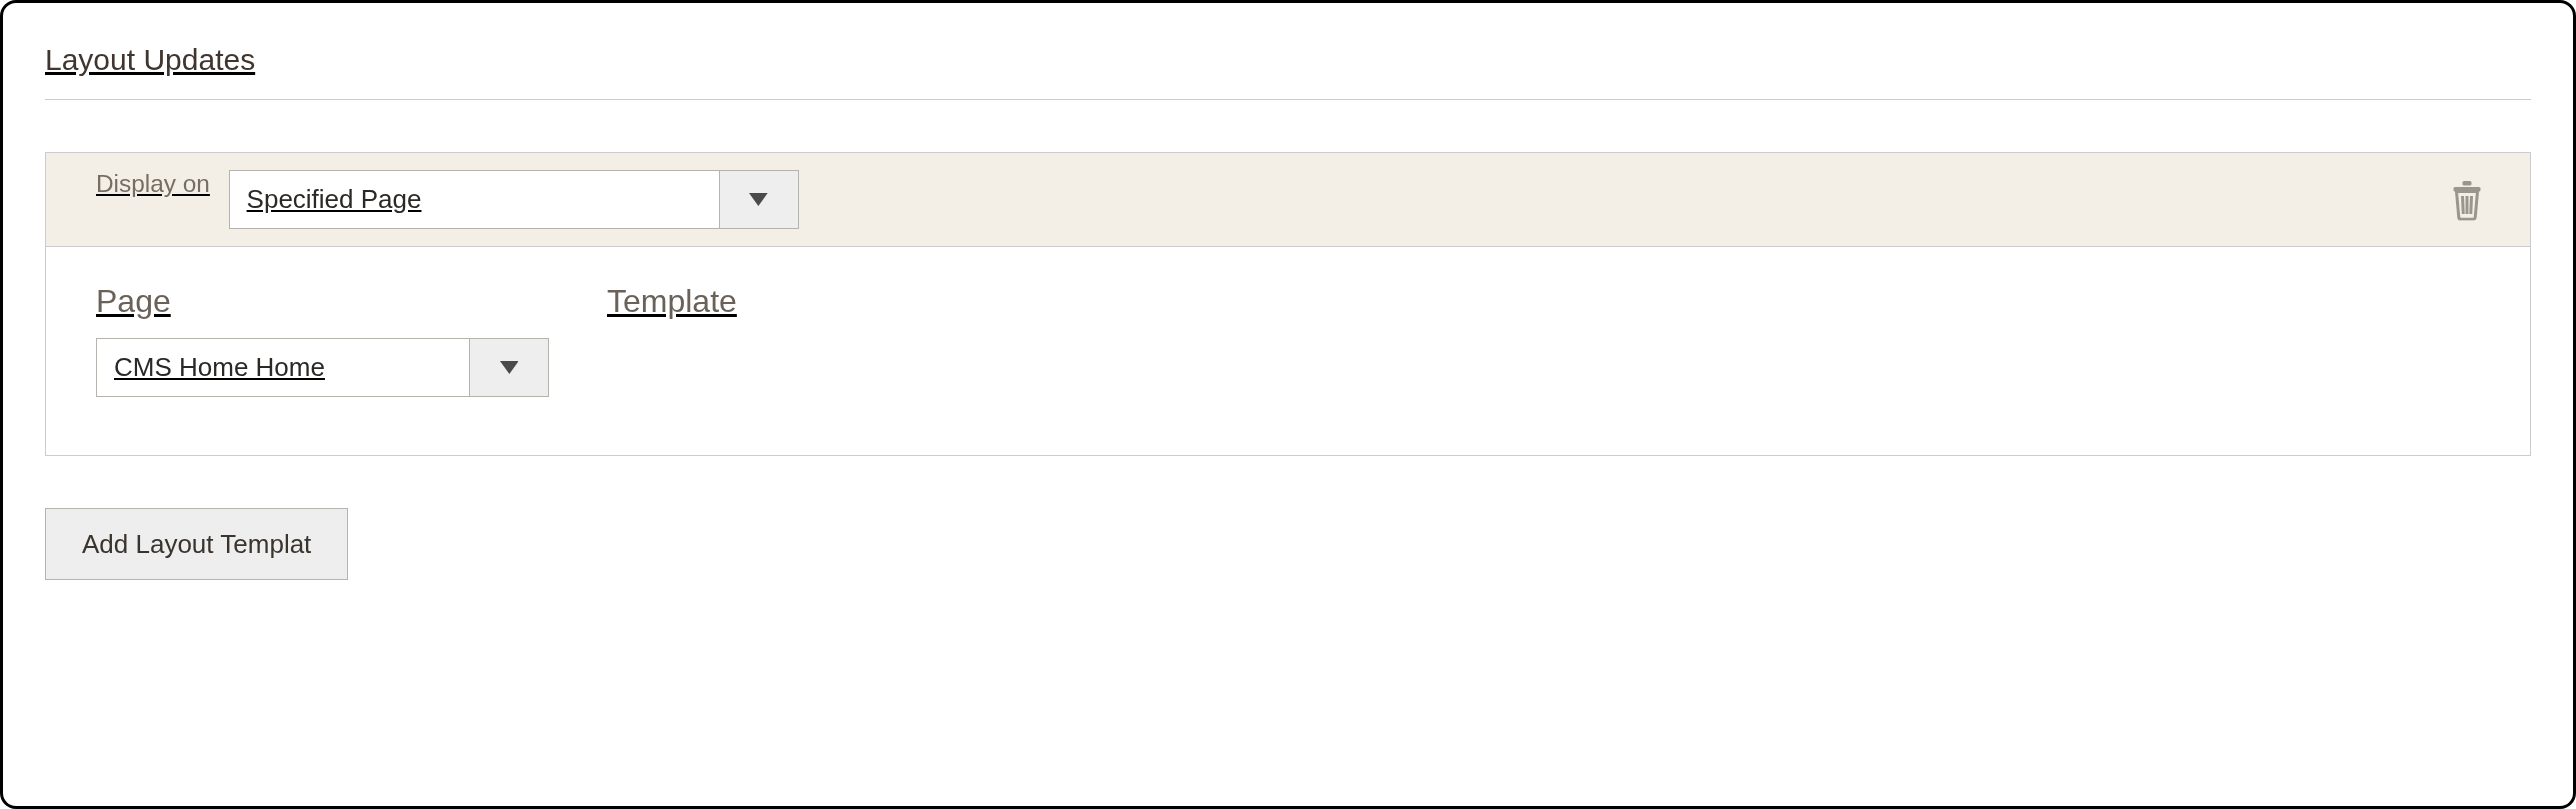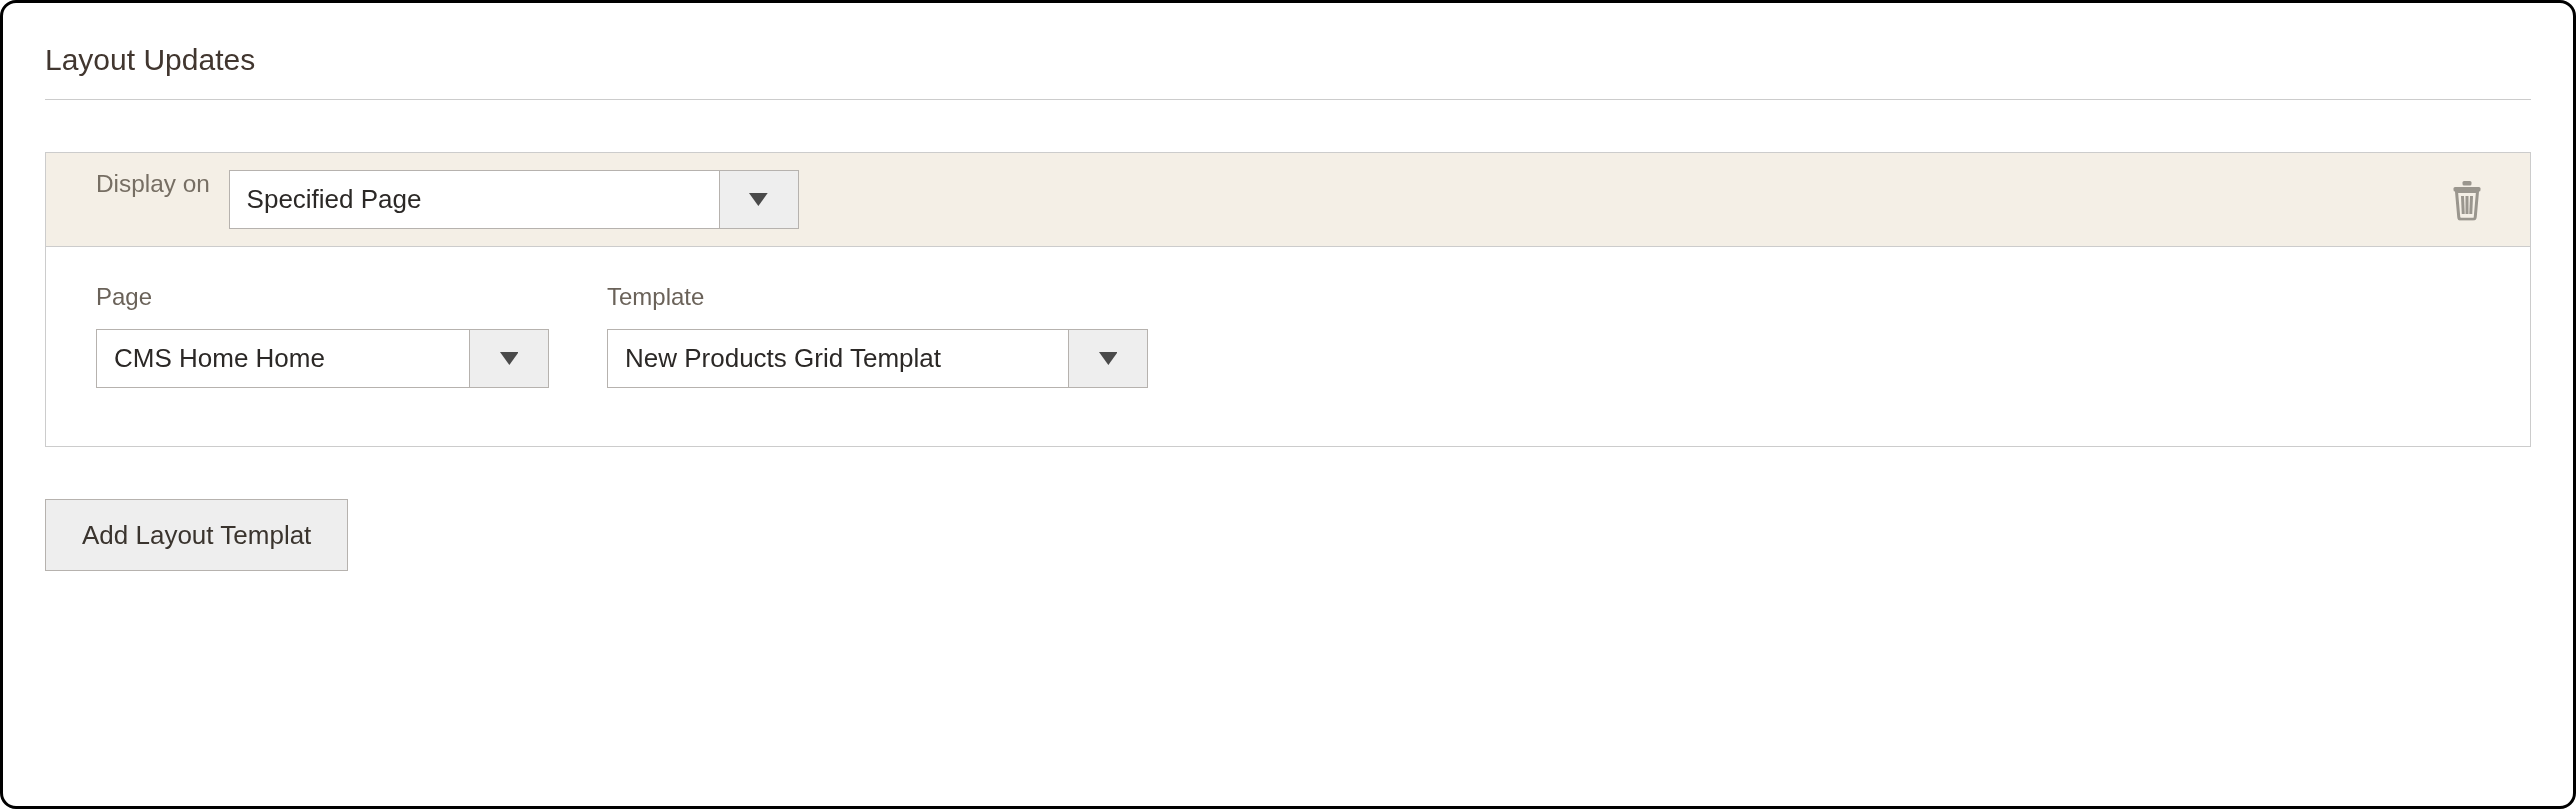--- a/index.html
+++ b/index.html
@@ -10,20 +10,21 @@
     background: #ffffff;
   }
   .panel {
     width: 2576px;
     height: 809px;
     border: 3.6px solid #000000;
     border-radius: 16px;
     padding: 40px 42px 42px 42px;
     position: relative;
     background: #ffffff;
+    text-decoration: underline;
   }
   .section-title {
     font-size: 30px;
     color: #41362f;
     font-weight: 400;
     margin: 0;
     padding-bottom: 21.6px;
   }
   .hr {
     border: 0;
@@ -85,21 +86,21 @@
   .body-bar {
     padding: 36px 50px 58px 50px;
     display: flex;
     gap: 58px;
   }
   .field {
     display: flex;
     flex-direction: column;
   }
   .field-label {
-    font-size: 24px;
+    font-size: 32px;
     color: #6a6259;
     margin-bottom: 18.7px;
   }
   .select-page .select-text { width: 372px; }
   .select-page .select-caret { width: 79px; }
   .select-container .select-text { width: 516px; }
   .select-container .select-caret { width: 79px; }
   .select-template .select-text { width: 460px; }
   .select-template .select-caret { width: 79px; }
 
@@ -162,28 +163,20 @@
             <svg class="caret" viewBox="0 0 26 18">
                 <polygon points="0,0 26,0 13,18"></polygon>
               </svg>
           </div>
         </div>
       </div>
 
 
       <div class="field">
         <span class="field-label">Template</span>
-        <div class="select-outer select-template">
-          <div class="select-text">New Products Grid Templat</div>
-          <div class="select-caret">
-            <svg class="caret" viewBox="0 0 26 18">
-                <polygon points="0,0 26,0 13,18"></polygon>
-              </svg>
-          </div>
-        </div>
       </div>
 
     </div>
   </div>
 
   <div class="btn">
     <span>Add Layout Templat</span>
   </div>
 
 </div>

